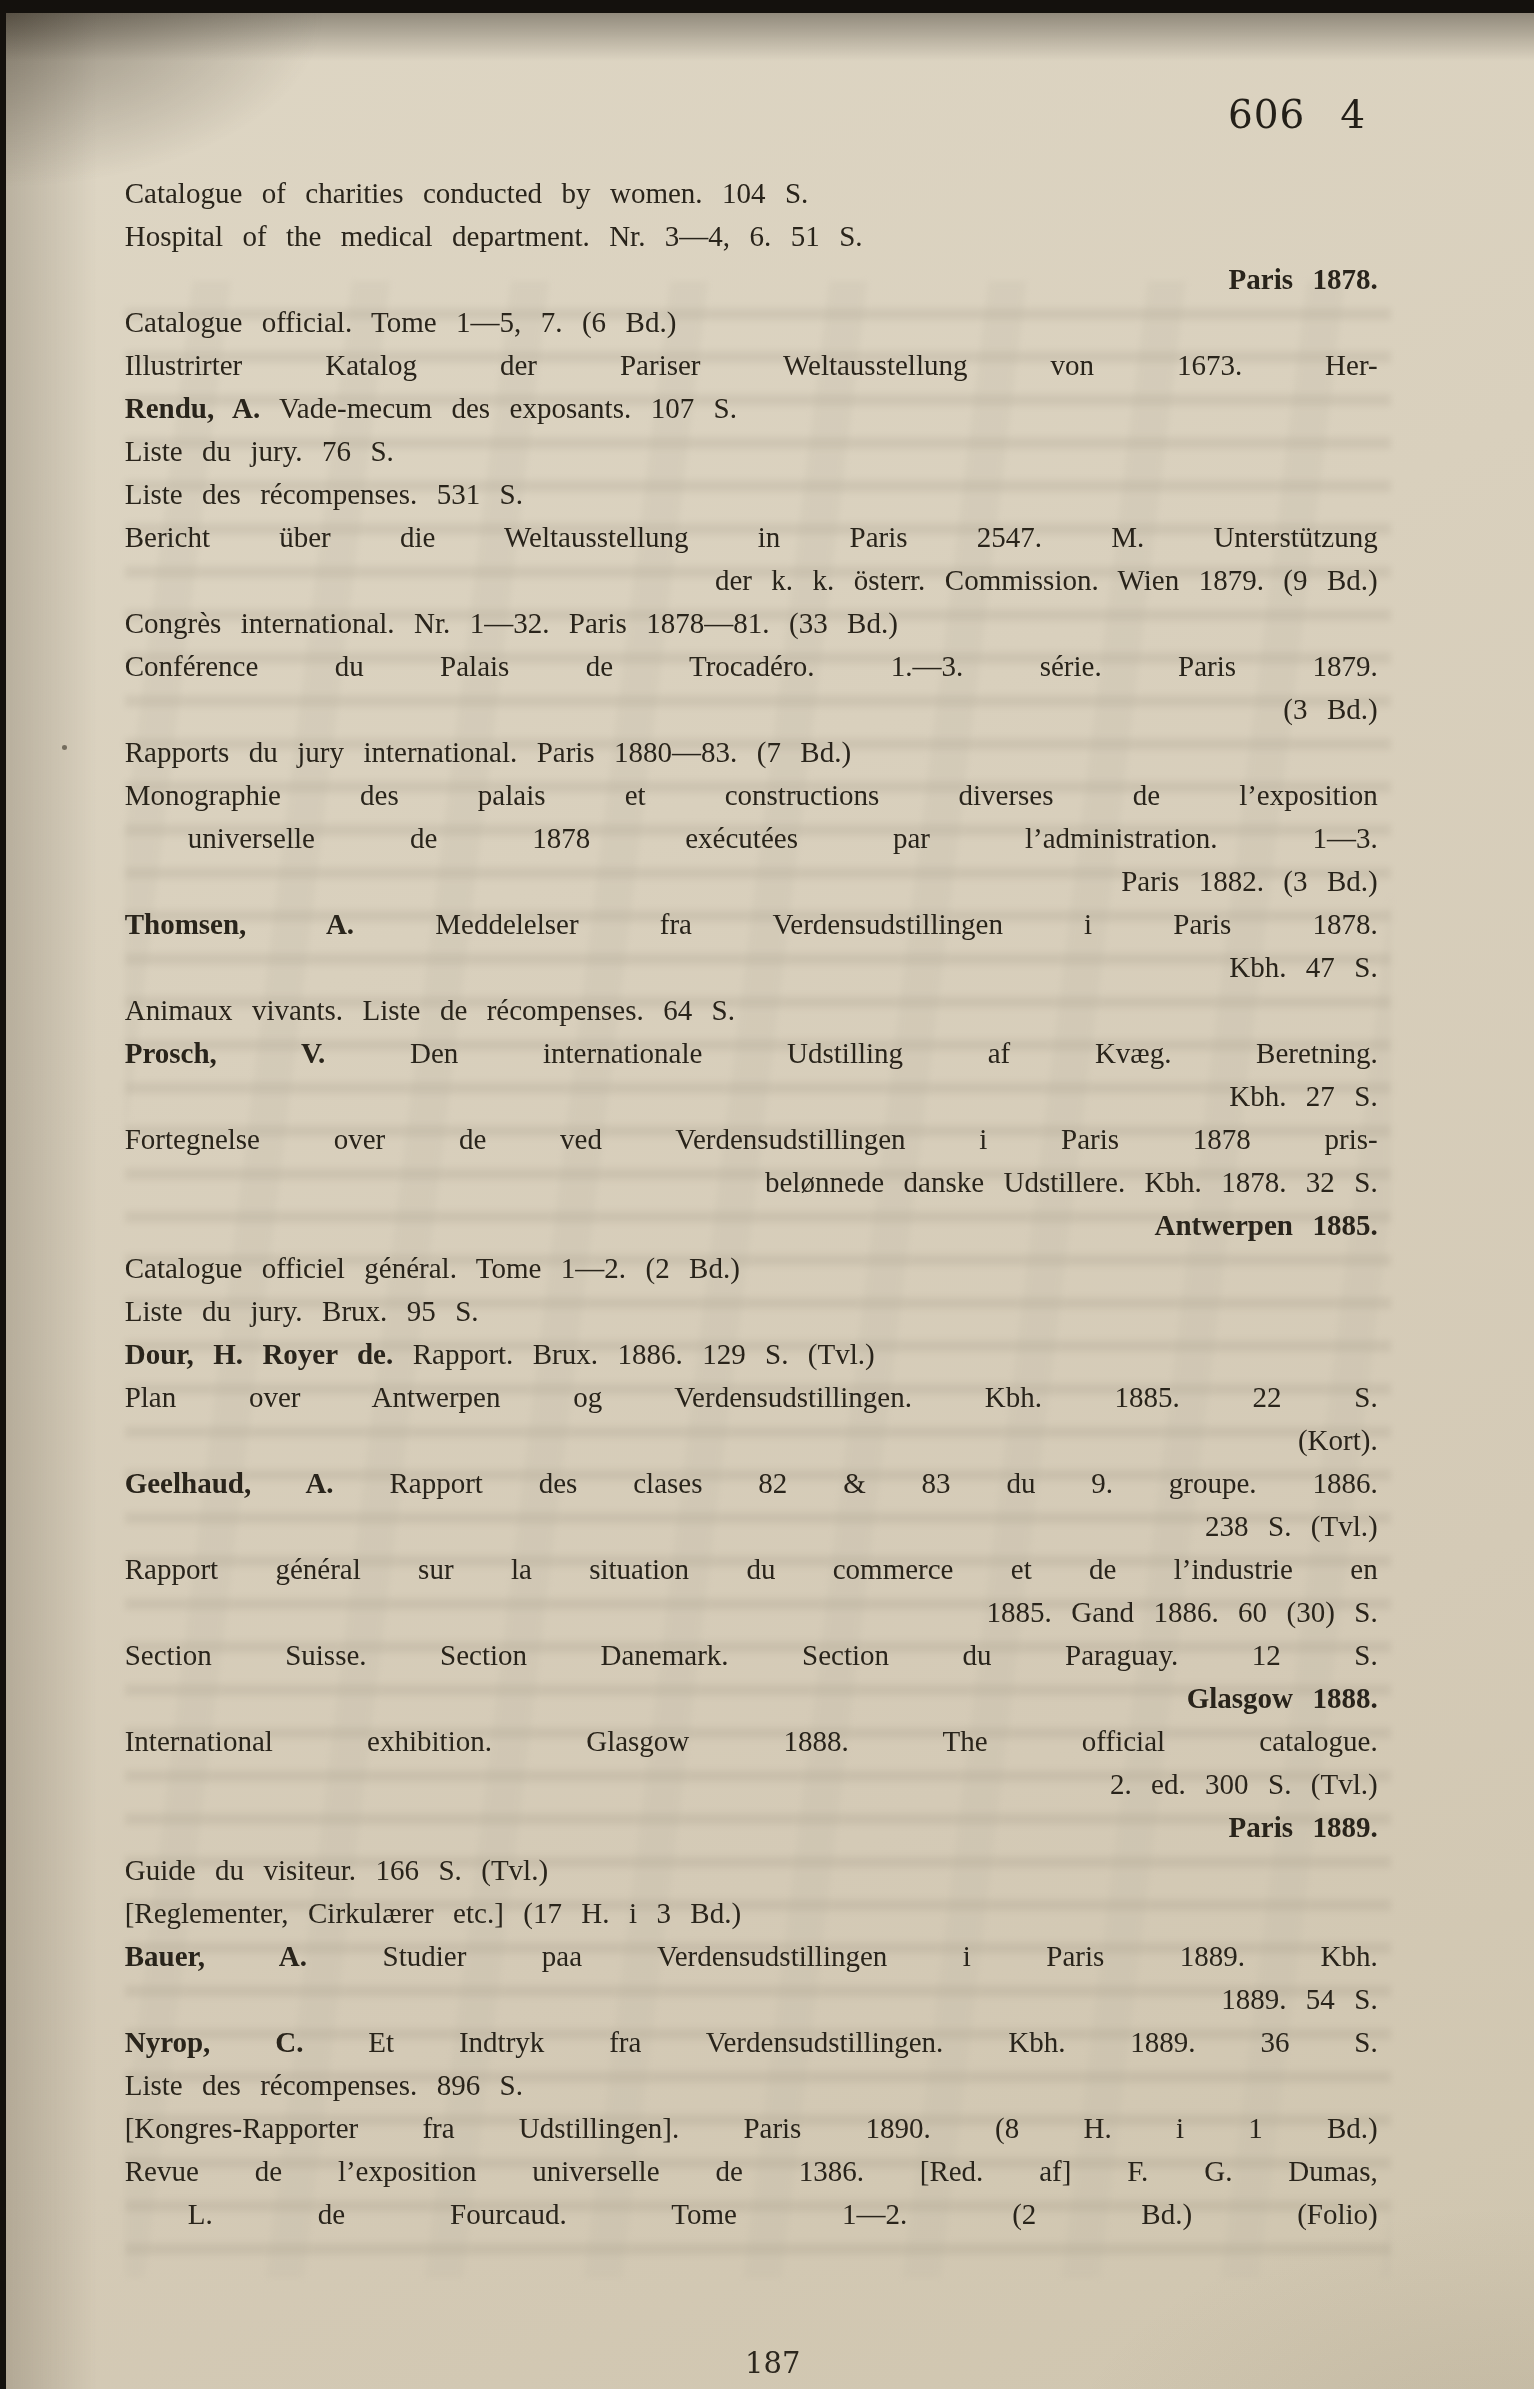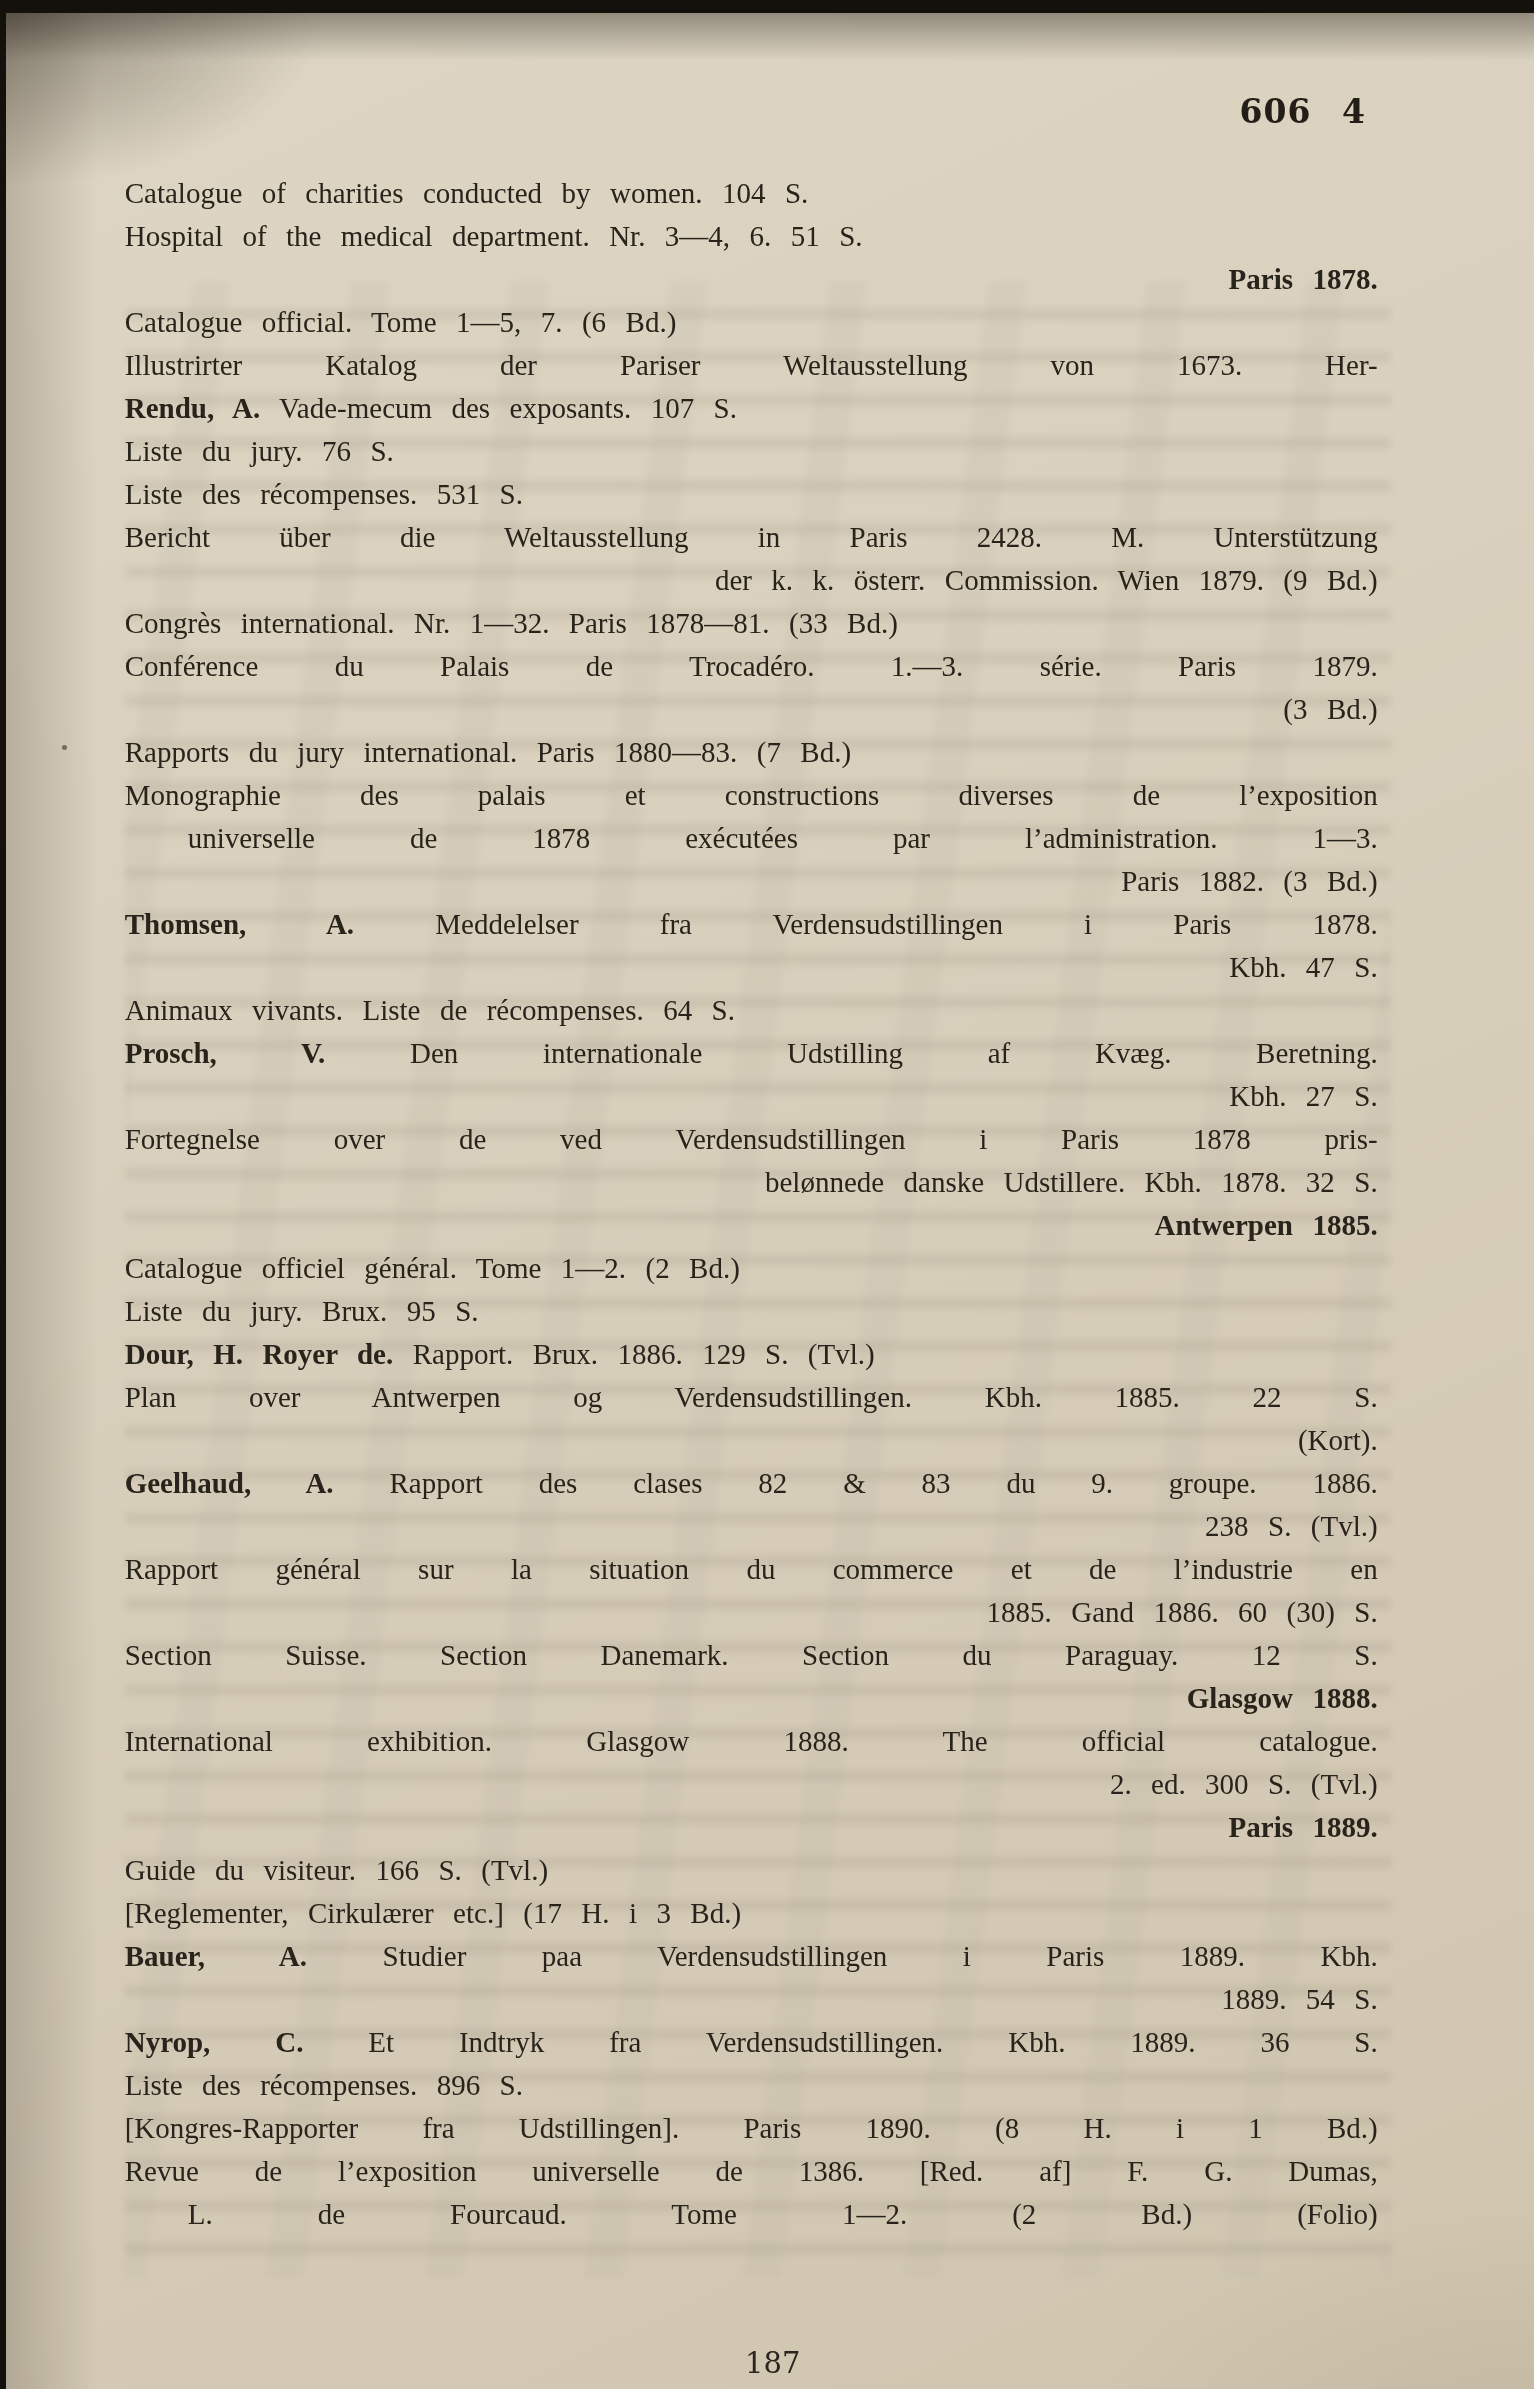--- a/index.html
+++ b/index.html
@@ -29,21 +29,21 @@
         transparent 0 27px,
         rgba(120,110,92,.30) 27px 39px,
         transparent 39px 43px),
       repeating-linear-gradient(97deg,
         transparent 0 67px,
         rgba(190,182,165,.5) 67px 105px,
         transparent 105px 158px);
   }
   .header-num{
     position:absolute;top:79px;right:168px;
-    font-size:33px;font-weight:bold;color:#231f18;
+    font-size:39px;font-weight:normal;color:#231f18;
     letter-spacing:1px;word-spacing:.55em;
   }
   .textblock{
     position:absolute;left:119px;top:159px;width:1253px;
     color:#29241b;font-size:29px;line-height:43px;
     word-spacing:.42em;
     font-family:Liberation Serif, serif;
   }
   .line{min-height:43px;}
   .line.justify{text-align:justify;text-align-last:justify;}
@@ -71,21 +71,21 @@
 
   <div class="textblock">
       <div class="line">Catalogue of charities conducted by women. 104 S.</div>
       <div class="line">Hospital of the medical department. Nr. 3—4, 6. 51 S.</div>
       <div class="line right"><b>Paris 1878.</b></div>
       <div class="line">Catalogue official. Tome 1—5, 7. (6 Bd.)</div>
       <div class="line justify">Illustrirter Katalog der Pariser Weltausstellung von 1673. Her-</div>
       <div class="line"><b>Rendu, A.</b> Vade-mecum des exposants. 107 S.</div>
       <div class="line">Liste du jury. 76 S.</div>
       <div class="line">Liste des récompenses. 531 S.</div>
-      <div class="line justify">Bericht über die Weltausstellung in Paris 2428. M. Unterstützung</div>
+      <div class="line justify">Bericht über die Weltausstellung in Paris 2547. M. Unterstützung</div>
       <div class="line indent">der k. k. österr. Commission. Wien 1879. (9 Bd.)</div>
       <div class="line">Congrès international. Nr. 1—32. Paris 1878—81. (33 Bd.)</div>
       <div class="line justify">Conférence du Palais de Trocadéro. 1.—3. série. Paris 1879.</div>
       <div class="line indent">(3 Bd.)</div>
       <div class="line">Rapports du jury international. Paris 1880—83. (7 Bd.)</div>
       <div class="line justify">Monographie des palais et constructions diverses de l’exposition</div>
       <div class="line indent justify">universelle de 1878 exécutées par l’administration. 1—3.</div>
       <div class="line indent">Paris 1882. (3 Bd.)</div>
       <div class="line justify"><b>Thomsen, A.</b> Meddelelser fra Verdensudstillingen i Paris 1878.</div>
       <div class="line indent">Kbh. 47 S.</div>

